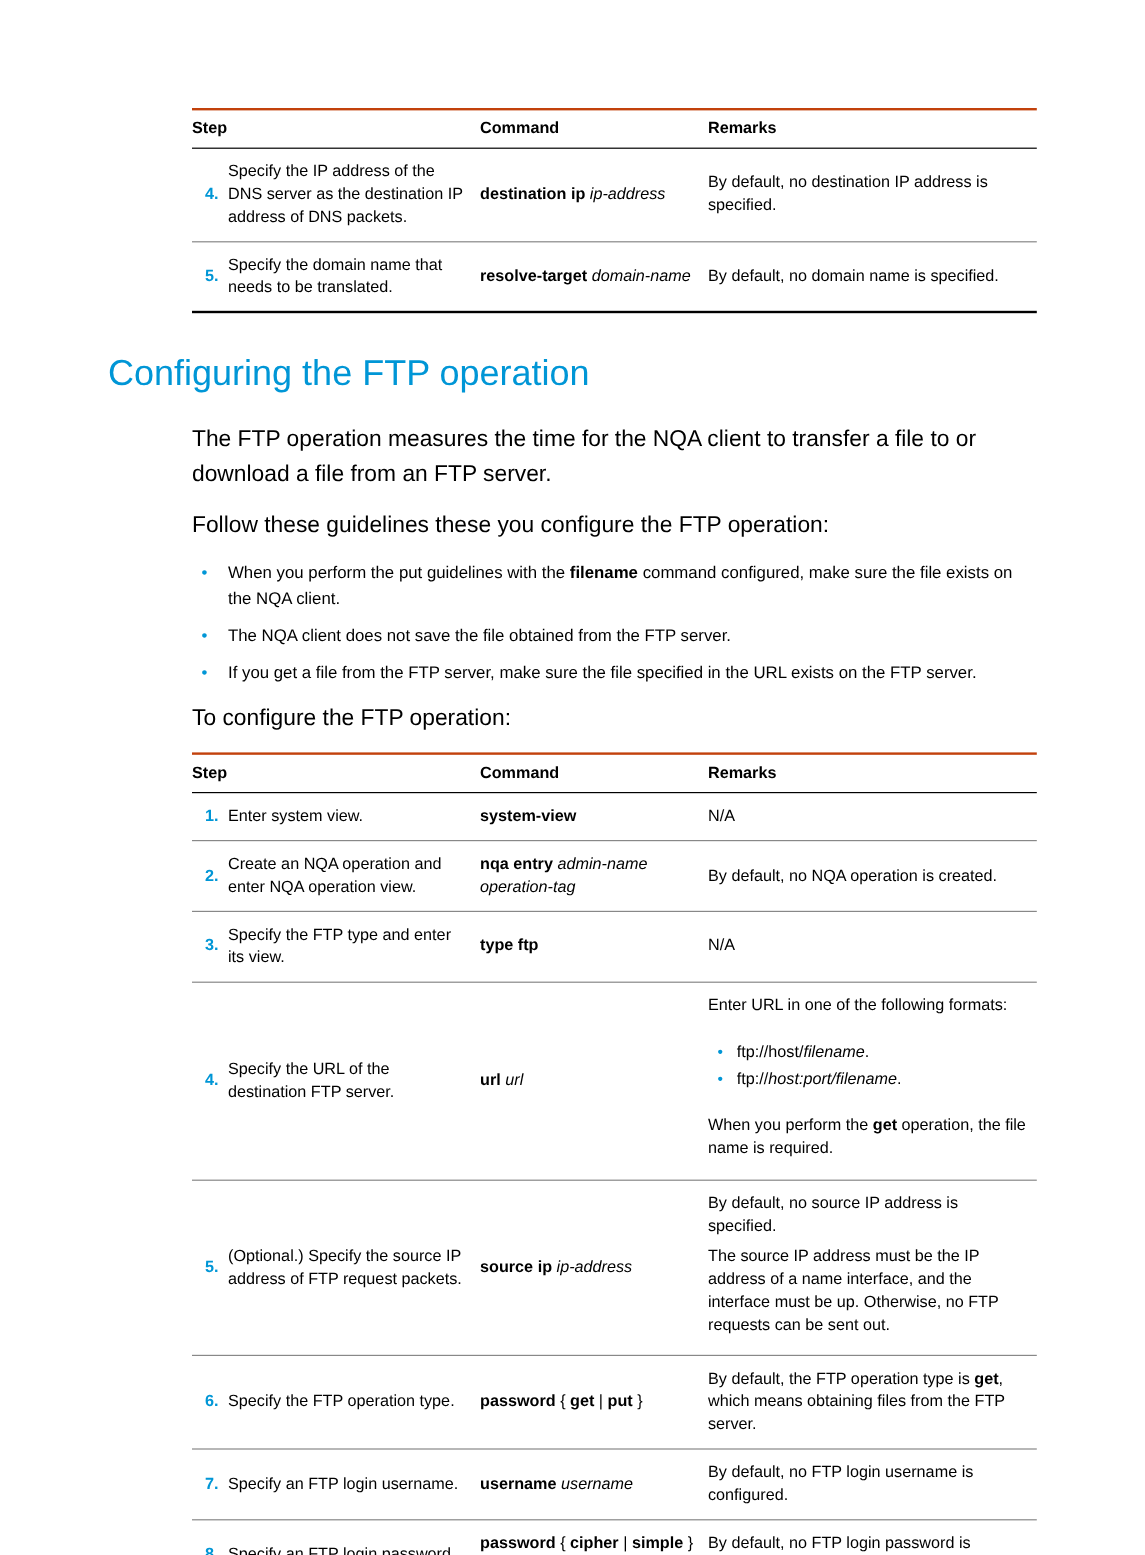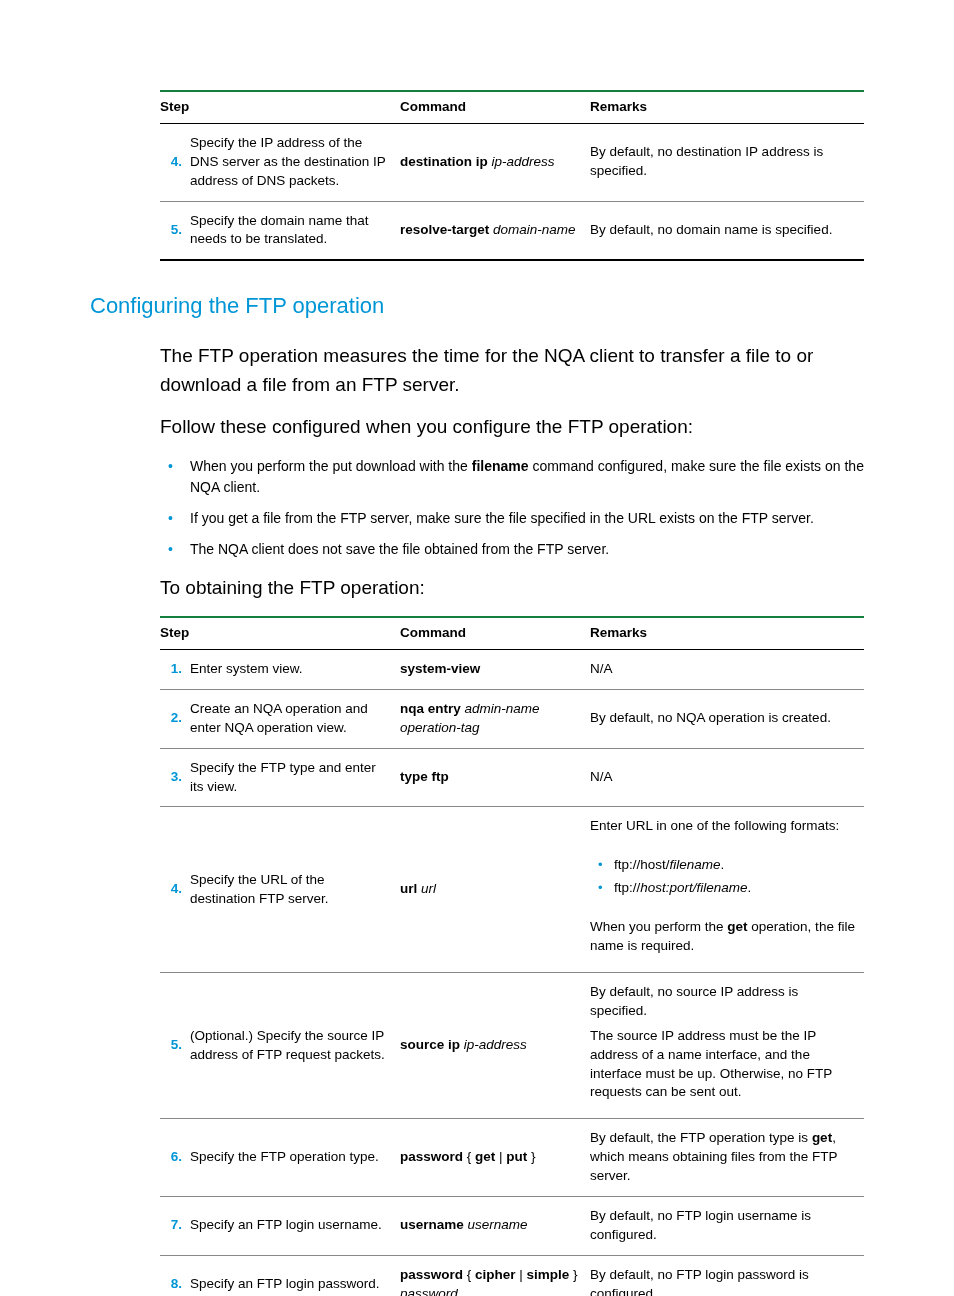--- a/index.html
+++ b/index.html
@@ -11,21 +11,21 @@
     width: 954px;
     margin: 0 auto;
     padding: 90px 90px 40px 90px;
     line-height: 1.4;
   }
   .doc-table {
     width: 100%;
     border-collapse: collapse;
     margin-bottom: 28px;
   }
-  .doc-table thead tr { border-top: 2px solid #15803d; border-bottom: 1.5px solid #000; }
+  .doc-table thead tr { border-top: 2px solid #c2410c; border-bottom: 1.5px solid #000; }
   .doc-table thead th {
     text-align: left;
     font-weight: bold;
     padding: 6px 8px 6px 0;
     font-size: 13.5px;
   }
   .doc-table tbody tr { border-bottom: 1px solid #888; }
   .doc-table tbody tr:last-child { border-bottom: 2px solid #000; }
   .doc-table td {
     padding: 10px 8px 10px 0;
@@ -42,21 +42,21 @@
     padding-top: 10px;
   }
   .col-step { width: 210px; }
   .col-cmd { width: 190px; }
   .bold { font-weight: bold; }
   .ital { font-style: italic; }
   h1.section-title {
     font-family: Arial, Helvetica, sans-serif;
     font-weight: normal;
     color: #0096d6;
-    font-size: 22px;
+    font-size: 30px;
     margin: 30px 0 20px 0;
   }
   .body-text { margin: 0 0 14px 70px; font-size: 19px; line-height: 1.5; }
   ul.bullets { margin: 0 0 14px 70px; padding-left: 0; list-style: none; }
   ul.bullets > li { position: relative; padding-left: 30px; margin-bottom: 10px; line-height: 1.5; }
   ul.bullets > li::before {
     content: "•"; color: #0096d6; position: absolute; left: 8px; top: 0; font-size: 14px;
   }
   .inner-list { list-style: none; padding: 0; margin: 20px 0; }
   .inner-list li { position: relative; padding-left: 24px; margin-bottom: 4px; }
@@ -89,29 +89,29 @@
       <td class="col-cmd"><span class="bold">resolve-target</span> <span class="ital">domain-name</span></td>
       <td>By default, no domain name is specified.</td>
     </tr>
   </tbody>
 </table>
 </div>
 
 <h1 class="section-title">Configuring the FTP operation</h1>
 
 <p class="body-text">The FTP operation measures the time for the NQA client to transfer a file to or download a file from an FTP server.</p>
-<p class="body-text">Follow these configured when you configure the FTP operation:</p>
+<p class="body-text">Follow these guidelines these you configure the FTP operation:</p>
 
 <ul class="bullets">
-  <li><span>When you perform the put download with the </span><span class="bold">filename</span><span> command configured, make sure the file exists on the NQA client.</span></li>
+  <li><span>When you perform the put guidelines with the </span><span class="bold">filename</span><span> command configured, make sure the file exists on the NQA client.</span></li>
+  <li>The NQA client does not save the file obtained from the FTP server.</li>
   <li>If you get a file from the FTP server, make sure the file specified in the URL exists on the FTP server.</li>
-  <li>The NQA client does not save the file obtained from the FTP server.</li>
 </ul>
 
-<p class="body-text">To obtaining the FTP operation:</p>
+<p class="body-text">To configure the FTP operation:</p>
 
 <div class="table-wrap">
 <table class="doc-table">
   <thead>
     <tr>
       <th colspan="2">Step</th>
       <th>Command</th>
       <th>Remarks</th>
     </tr>
   </thead>

